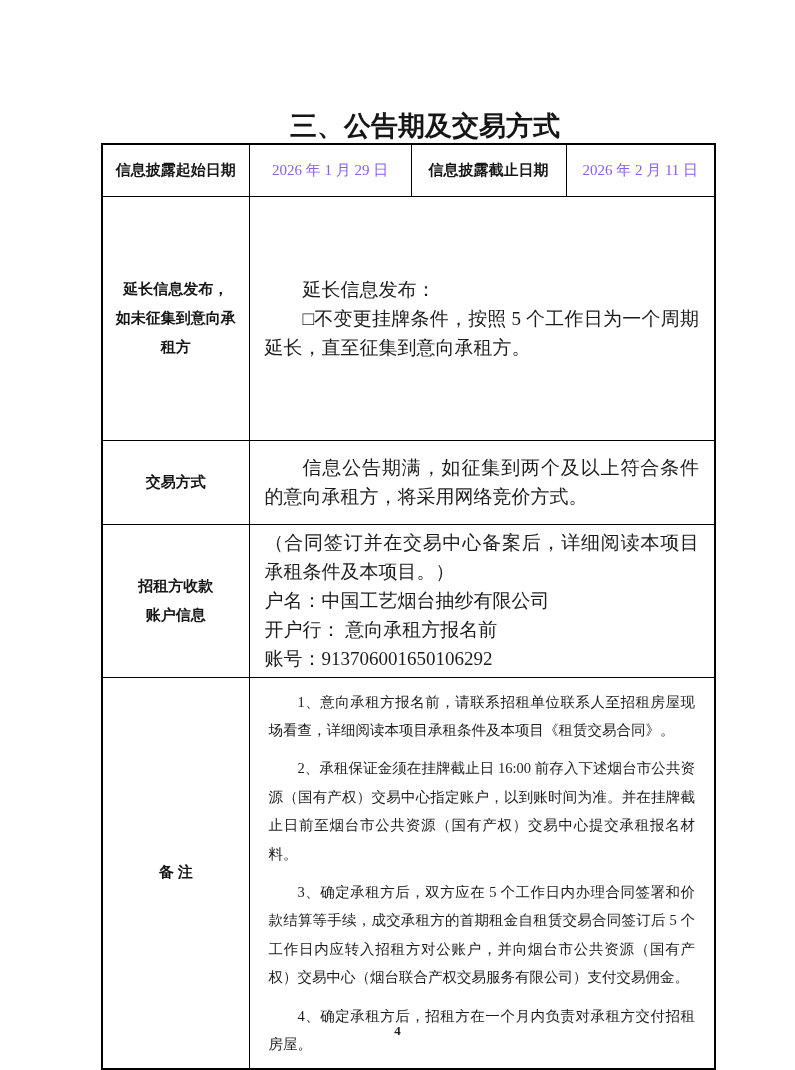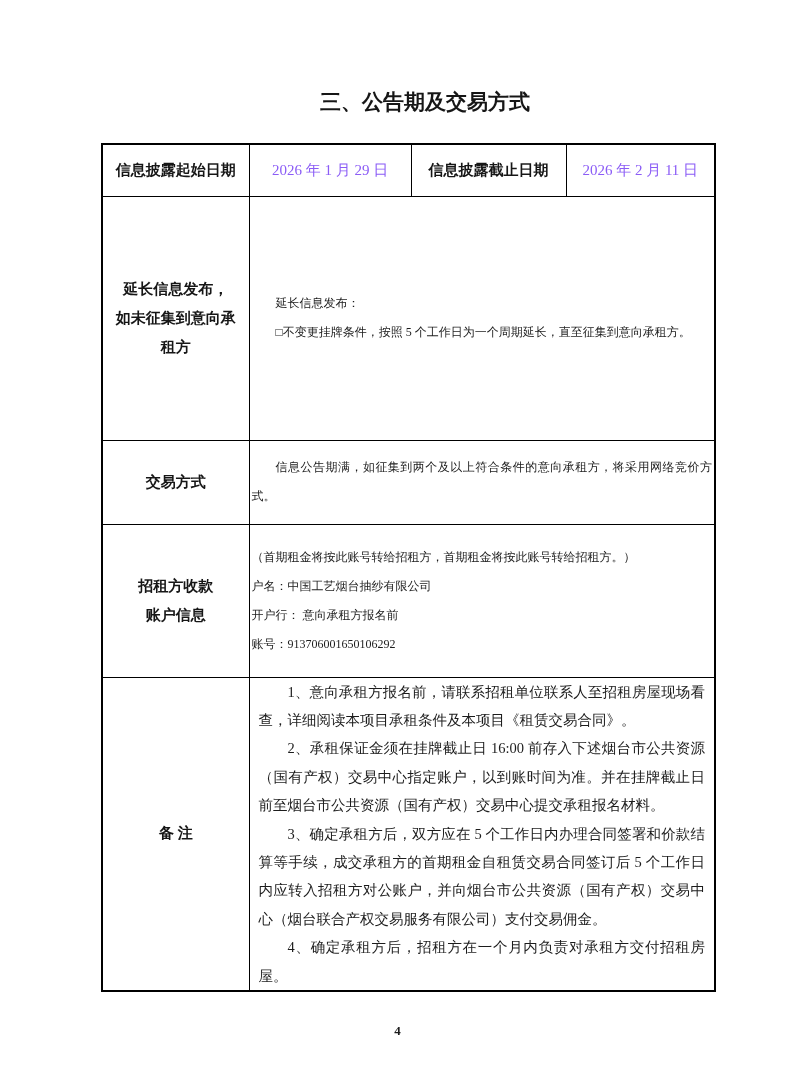--- a/index.html
+++ b/index.html
@@ -8,27 +8,27 @@
     height: 1070px;
     background: #ffffff;
     position: relative;
     font-family: "Liberation Serif", "DejaVu Serif", serif;
     color: #1c1c1c;
   }
   .page { position: absolute; inset: 0; background: #ffffff; overflow: hidden; }
 
   .doc-title {
     position: absolute;
-    top: 88px;
+    top: 108px;
     left: 0;
     width: 795px;
     padding-left: 55px;
     box-sizing: border-box;
     text-align: center;
-    font-size: 21px;
+    font-size: 27px;
     font-weight: bold;
     color: #161616;
     white-space: nowrap;
   }
 
   table.doc-table {
     position: absolute;
     left: 101px;
     top: 143px;
     width: 613px;
@@ -52,38 +52,38 @@
   }
   td.value-cell {
     text-align: center;
     vertical-align: middle;
     font-size: 15px;
     padding: 0 4px;
     color: #8b5cf6;
   }
   td.content-cell {
     vertical-align: middle;
-    font-size: 12px;
+    font-size: 19px;
     line-height: 29px;
-    padding: 0 2px;
+    padding: 0 15px;
     text-align: justify;
     color: #1c1c1c;
   }
   td.content-cell p { margin: 0; text-indent: 2em; }
   td.content-cell .no-indent { text-indent: 0; }
 
   td.remarks-cell {
     vertical-align: middle;
     font-size: 14.5px;
     line-height: 28.4px;
     padding: 0 9px;
     text-align: justify;
     color: #1c1c1c;
   }
-  td.remarks-cell p { margin: 0; text-indent: 2em; }
+  td.remarks-cell p { margin: 10px; text-indent: 2em; }
 
   .label-line { display: block; line-height: 29px; }
 
   .page-number {
     position: absolute;
     top: 1023px;
     left: 0;
     width: 795px;
     text-align: center;
     font-size: 13px;
@@ -132,21 +132,21 @@
           <p>信息公告期满，如征集到两个及以上符合条件的意向承租方，将采用网络竞价方式。</p>
         </td>
       </tr>
 
       <tr style="height:153px">
         <td class="label-cell">
           <span class="label-line">招租方收款</span>
           <span class="label-line">账户信息</span>
         </td>
         <td class="content-cell" colspan="3" style="line-height:29px">
-          <p class="no-indent">（首期租金将按此账号转给招租方，首期租金将按此账号转给招租方。）</p>
+          <p class="no-indent">（合同签订并在交易中心备案后，详细阅读本项目承租条件及本项目。）</p>
           <p class="no-indent">户名：中国工艺烟台抽纱有限公司</p>
           <p class="no-indent">开户行： 意向承租方报名前</p>
           <p class="no-indent">账号：913706001650106292</p>
         </td>
       </tr>
 
       <tr style="height:285px">
         <td class="label-cell">备 注</td>
         <td class="remarks-cell" colspan="3">
           <p>1、意向承租方报名前，请联系招租单位联系人至招租房屋现场看查，详细阅读本项目承租条件及本项目《租赁交易合同》。</p>

